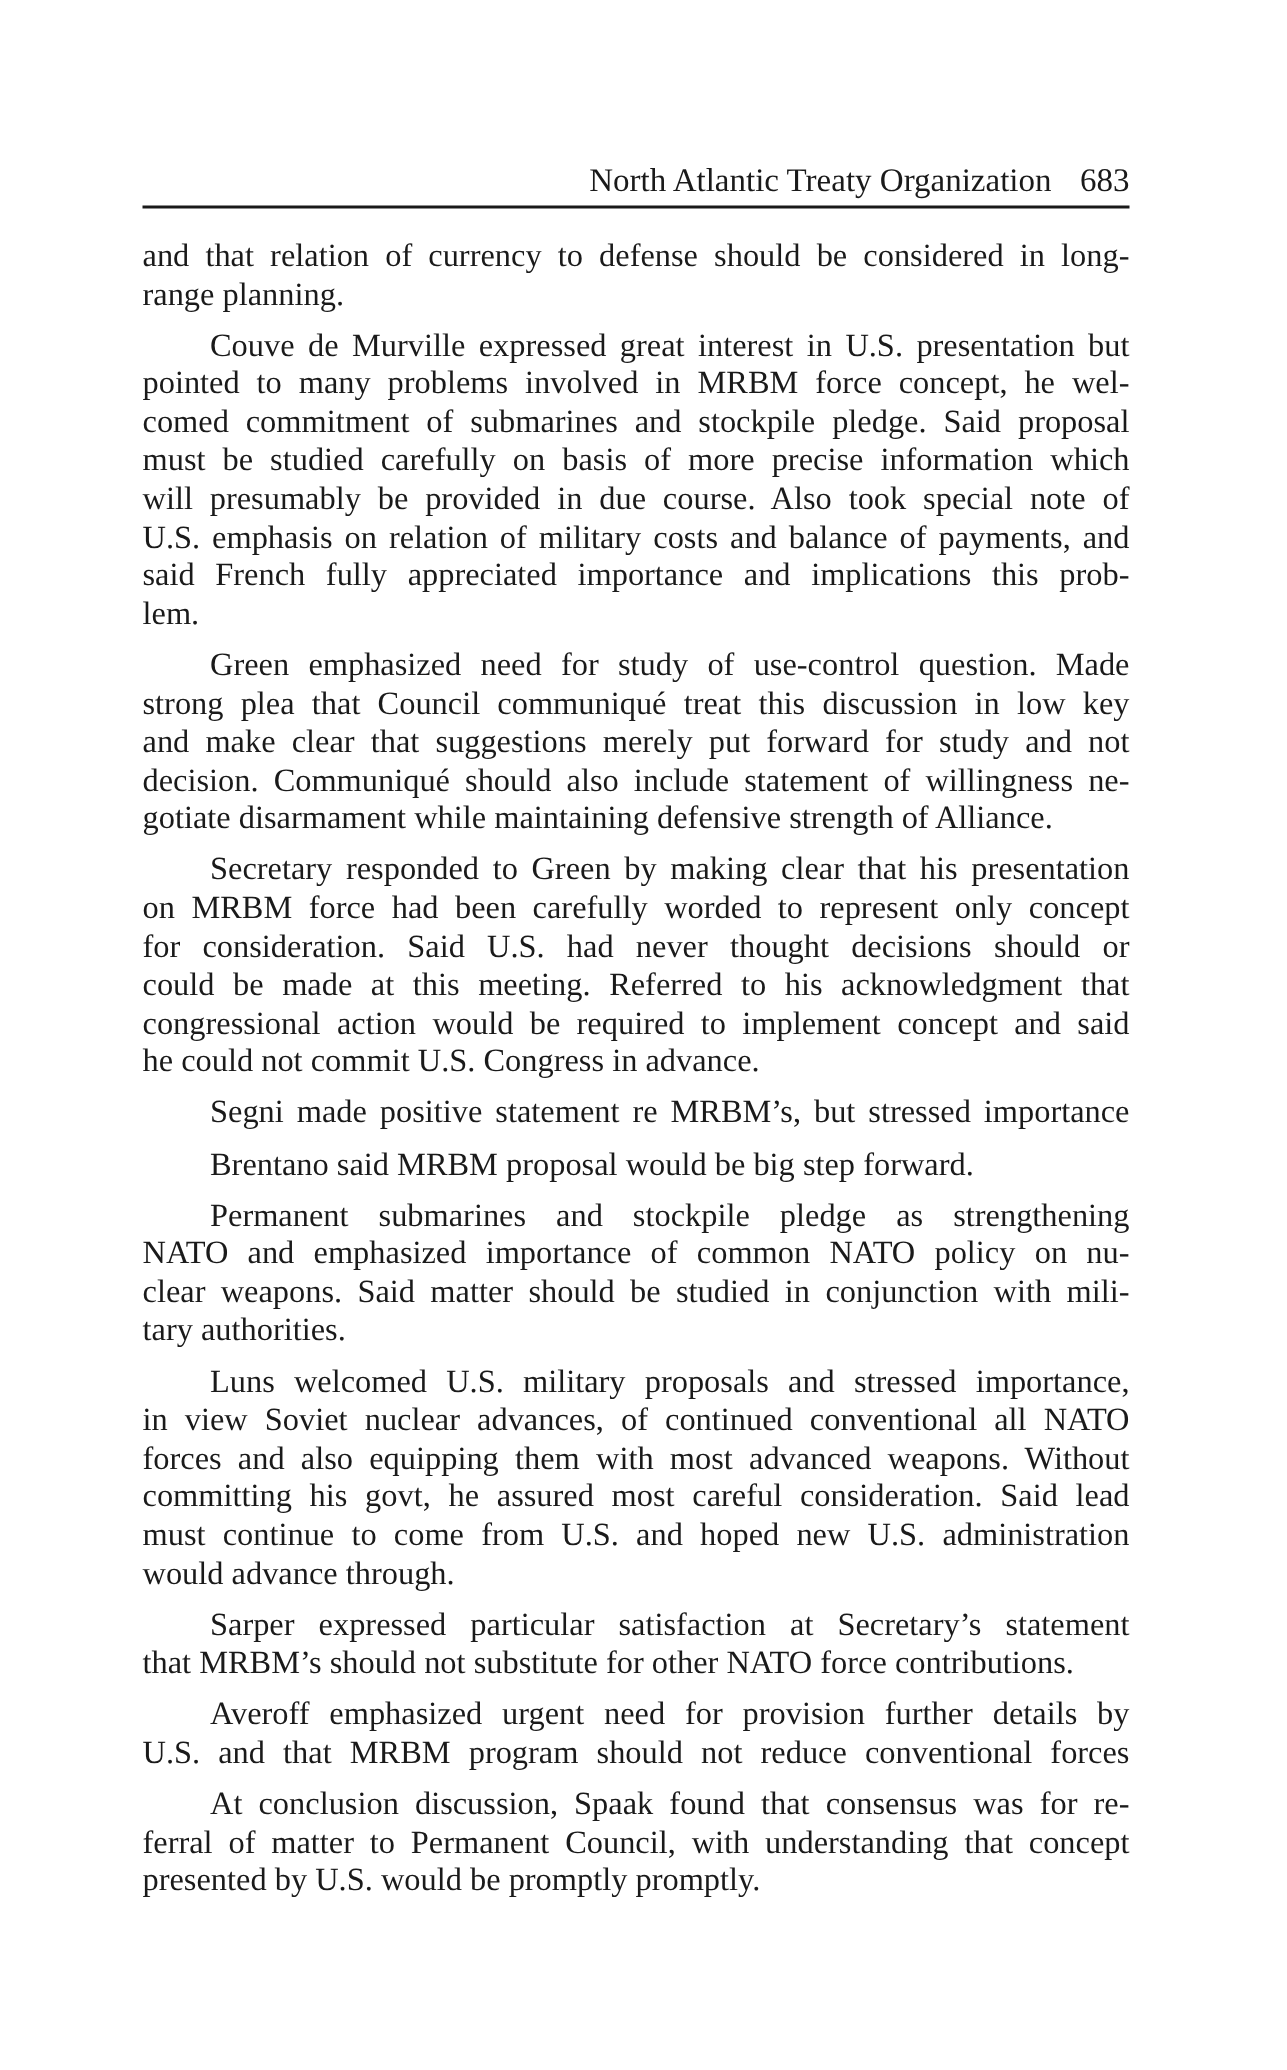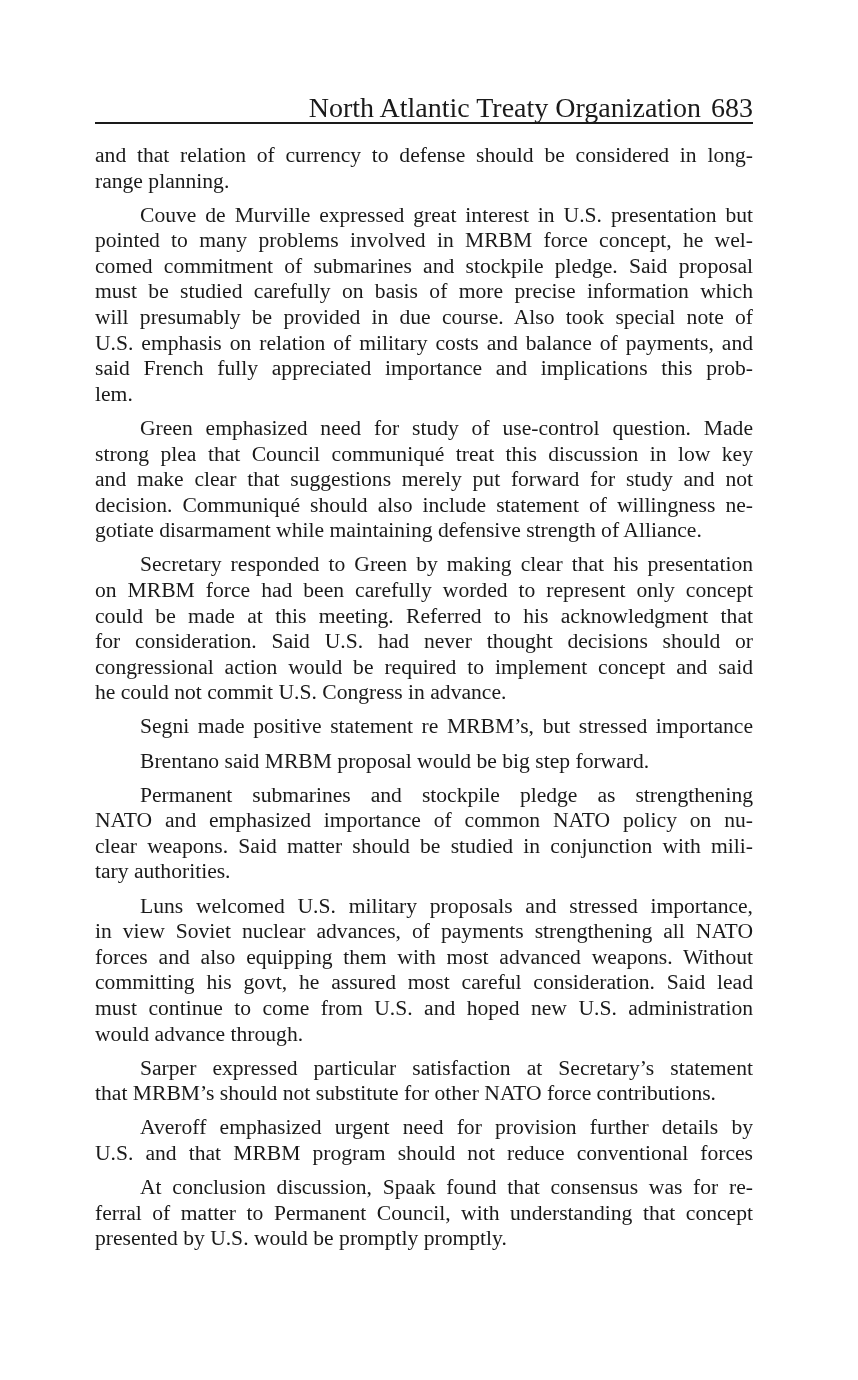--- a/index.html
+++ b/index.html
@@ -1,19 +1,19 @@
 <!DOCTYPE html>
 <html><head>
 <meta charset="utf-8">
 <style>
   html, body { margin: 0; padding: 0; background: #ffffff; }
   body { width: 858px; height: 1380px; position: relative; overflow: hidden; }
   .page { position: absolute; left: 95px; top: 88px; width: 658px; color: #1a1a1a;
           font-family: "Liberation Serif", "DejaVu Serif", serif; }
-  .running-head { height: 30px; position: relative; font-size: 28px; }
+  .running-head { height: 30px; position: relative; font-size: 22px; margin-top: 15px; }
   .running-head .title { position: absolute; right: 52px; top: 4px; }
   .running-head .pageno { position: absolute; right: 0; top: 4px; }
   .rule { border-top: 2.5px solid #1a1a1a; margin-top: 4px; }
   .body { margin-top: 19px; font-size: 21.6px; }
   .para { margin-bottom: 8.5px; }
   .line { height: 25.6px; line-height: 25.6px; white-space: nowrap; text-align: justify;
           text-align-last: justify; overflow: visible; }
   .line.last { text-align-last: left; }
   .line.indent { text-indent: 45px; }
 </style>
@@ -44,40 +44,40 @@
       <div class="para">
         <div class="line indent">Green emphasized need for study of use-control question. Made</div>
         <div class="line">strong plea that Council communiqué treat this discussion in low key</div>
         <div class="line">and make clear that suggestions merely put forward for study and not</div>
         <div class="line">decision. Communiqué should also include statement of willingness ne-</div>
         <div class="line last">gotiate disarmament while maintaining defensive strength of Alliance.</div>
       </div>
       <div class="para">
         <div class="line indent">Secretary responded to Green by making clear that his presentation</div>
         <div class="line">on MRBM force had been carefully worded to represent only concept</div>
+        <div class="line">for consideration. Said U.S. had never thought decisions should or</div>
         <div class="line">could be made at this meeting. Referred to his acknowledgment that</div>
-        <div class="line">for consideration. Said U.S. had never thought decisions should or</div>
         <div class="line">congressional action would be required to implement concept and said</div>
         <div class="line last">he could not commit U.S. Congress in advance.</div>
       </div>
       <div class="para">
         <div class="line indent">Segni made positive statement re MRBM’s, but stressed importance</div>
       </div>
       <div class="para">
         <div class="line indent last">Brentano said MRBM proposal would be big step forward.</div>
       </div>
       <div class="para">
         <div class="line indent">Permanent submarines and stockpile pledge as strengthening</div>
         <div class="line">NATO and emphasized importance of common NATO policy on nu-</div>
         <div class="line">clear weapons. Said matter should be studied in conjunction with mili-</div>
         <div class="line last">tary authorities.</div>
       </div>
       <div class="para">
         <div class="line indent">Luns welcomed U.S. military proposals and stressed importance,</div>
-        <div class="line">in view Soviet nuclear advances, of payments strengthening all NATO</div>
+        <div class="line">in view Soviet nuclear advances, of continued conventional all NATO</div>
         <div class="line">forces and also equipping them with most advanced weapons. Without</div>
         <div class="line">committing his govt, he assured most careful consideration. Said lead</div>
         <div class="line">must continue to come from U.S. and hoped new U.S. administration</div>
         <div class="line last">would advance through.</div>
       </div>
       <div class="para">
         <div class="line indent">Sarper expressed particular satisfaction at Secretary’s statement</div>
         <div class="line last">that MRBM’s should not substitute for other NATO force contributions.</div>
       </div>
       <div class="para">

